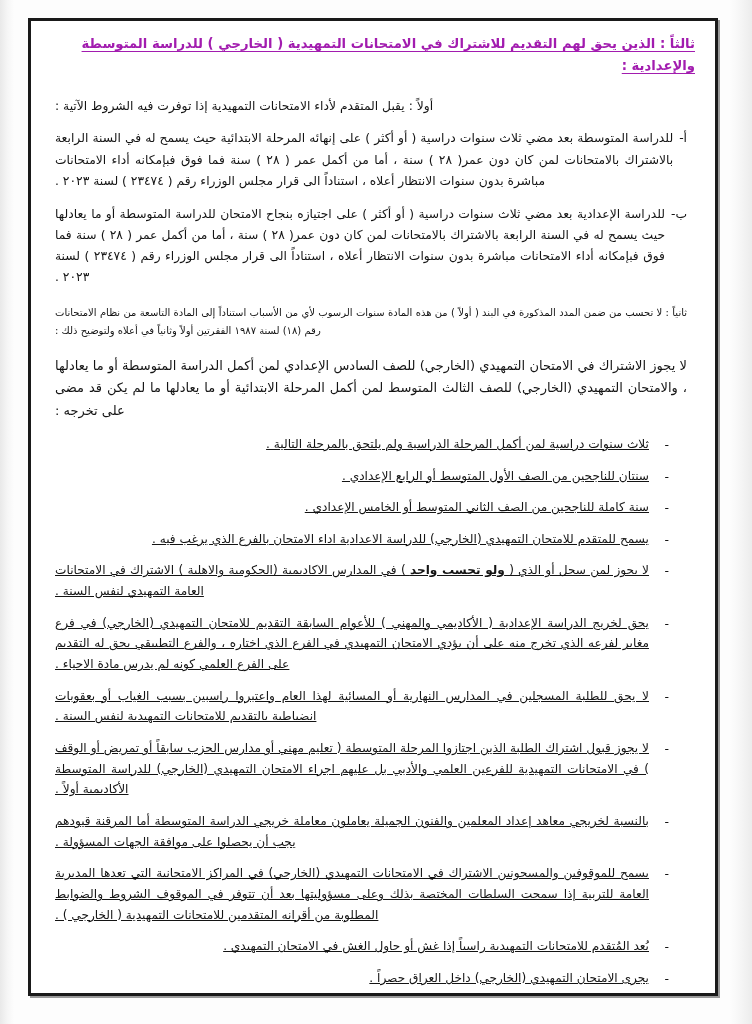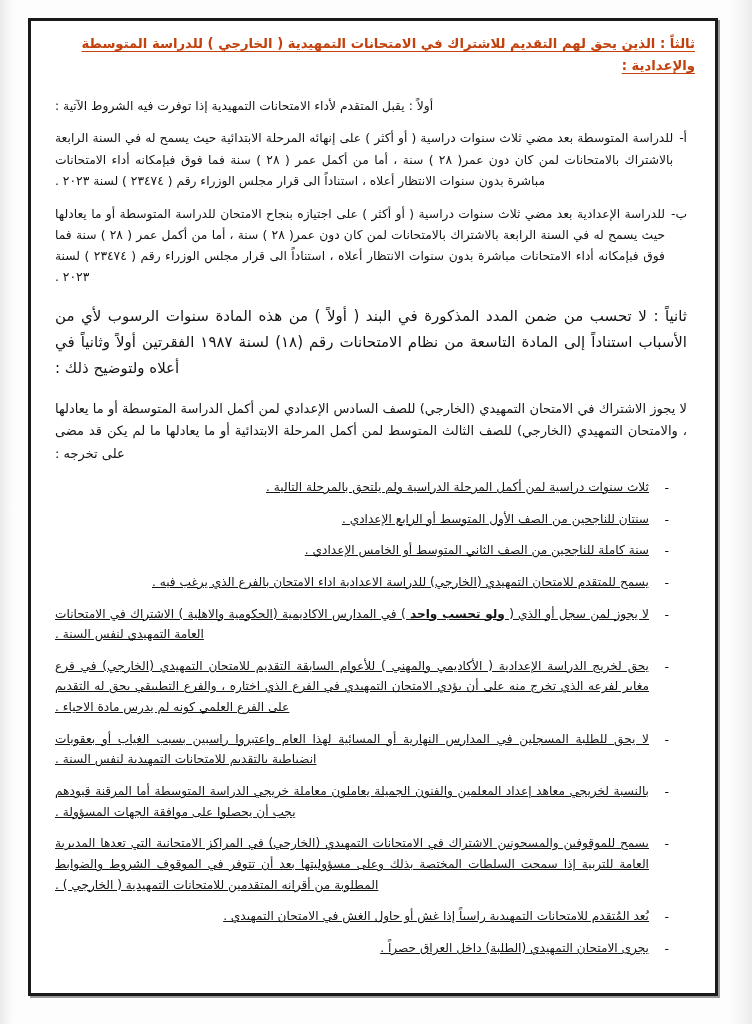--- a/index.html
+++ b/index.html
@@ -63,21 +63,21 @@
     text-align: right;
     color: #141414;
   }
 
   
   .title-block {
     margin: 6px 6px 20px 4px;
     font-size: 13.2px;
     line-height: 1.62;
     font-weight: 700;
-    color: #c2410c;
+    color: #a21caf;
     text-align: justify;
     text-align-last: right;
   }
   .title-block .ul {
     text-decoration: underline;
     text-underline-offset: 3px;
     text-decoration-thickness: 1px;
   }
   .title-line-2 {
     display: block;
@@ -106,21 +106,21 @@
     padding-top: 0px;
   }
   .lettered .body {
     flex: 1 1 auto;
     text-align: justify;
     text-align-last: left;
   }
 
   .section {
     margin: 16px 14px 0 10px;
-    font-size: 15px;
+    font-size: 10px;
     line-height: 1.72;
     text-align: justify;
     text-align-last: left;
   }
 
   .para {
     margin: 16px 14px 0 10px;
     font-size: 13px;
     line-height: 1.72;
     text-align: justify;
@@ -187,22 +187,23 @@
       <div class="para">لا يجوز الاشتراك في الامتحان التمهيدي (الخارجي) للصف السادس الإعدادي لمن أكمل الدراسة المتوسطة أو ما يعادلها ، والامتحان التمهيدي (الخارجي) للصف الثالث المتوسط لمن أكمل المرحلة الابتدائية أو ما يعادلها ما لم يكن قد مضى على تخرجه :</div>
 
       <ul class="dash-list">
         <li class="short">ثلاث سنوات دراسية لمن أكمل المرحلة الدراسية ولم يلتحق بالمرحلة التالية .</li>
         <li class="short">سنتان للناجحين من الصف الأول المتوسط أو الرابع الإعدادي .</li>
         <li class="short">سنة كاملة للناجحين من الصف الثاني المتوسط أو الخامس الإعدادي .</li>
         <li class="short">يسمح للمتقدم للامتحان التمهيدي (الخارجي) للدراسة الاعدادية اداء الامتحان بالفرع الذي يرغب فيه .</li>
         <li><span>لا يجوز لمن سجل أو الذي ( </span><span class="bold">ولو تحسب واحد</span><span> ) في المدارس الاكاديمية (الحكومية والاهلية ) الاشتراك في الامتحانات العامة التمهيدي لنفس السنة .</span></li>
         <li>يحق لخريج الدراسة الإعدادية ( الأكاديمي والمهني ) للأعوام السابقة التقديم للامتحان التمهيدي (الخارجي) في فرع مغاير لفرعه الذي تخرج منه على أن يؤدي الامتحان التمهيدي في الفرع الذي اختاره ، والفرع التطبيقي يحق له التقديم على الفرع العلمي كونه لم يدرس مادة الاحياء .</li>
         <li>لا يحق للطلبة المسجلين في المدارس النهارية أو المسائية لهذا العام واعتبروا راسبين بسبب الغياب أو بعقوبات انضباطية بالتقديم للامتحانات التمهيدية لنفس السنة .</li>
+        <li>لا يجوز قبول اشتراك الطلبة الذين اجتازوا المرحلة المتوسطة ( تعليم مهني أو مدارس الحزب سابقاً أو تمريض أو الوقف ) في الامتحانات التمهيدية للفرعين العلمي والأدبي بل عليهم اجراء الامتحان التمهيدي (الخارجي) للدراسة المتوسطة الأكاديمية أولاً .</li>
         <li>بالنسبة لخريجي معاهد إعداد المعلمين والفنون الجميلة يعاملون معاملة خريجي الدراسة المتوسطة أما المرقنة قيودهم يجب أن يحصلوا على موافقة الجهات المسؤولة .</li>
         <li>يسمح للموقوفين والمسجونين الاشتراك في الامتحانات التمهيدي (الخارجي) في المراكز الامتحانية التي تعدها المديرية العامة للتربية إذا سمحت السلطات المختصة بذلك وعلى مسؤوليتها بعد أن تتوفر في الموقوف الشروط والضوابط المطلوبة من أقرانه المتقدمين للامتحانات التمهيدية ( الخارجي ) .</li>
         <li class="short">يُعد المُتقدم للامتحانات التمهيدية راسباً إذا غش أو حاول الغش في الامتحان التمهيدي .</li>
-        <li class="short">يجرى الامتحان التمهيدي (الطلبة) داخل العراق حصراً .</li>
+        <li class="short">يجرى الامتحان التمهيدي (الخارجي) داخل العراق حصراً .</li>
 
       </ul>
 
     </div>
   </div>
 </div>
 
 </body></html>

